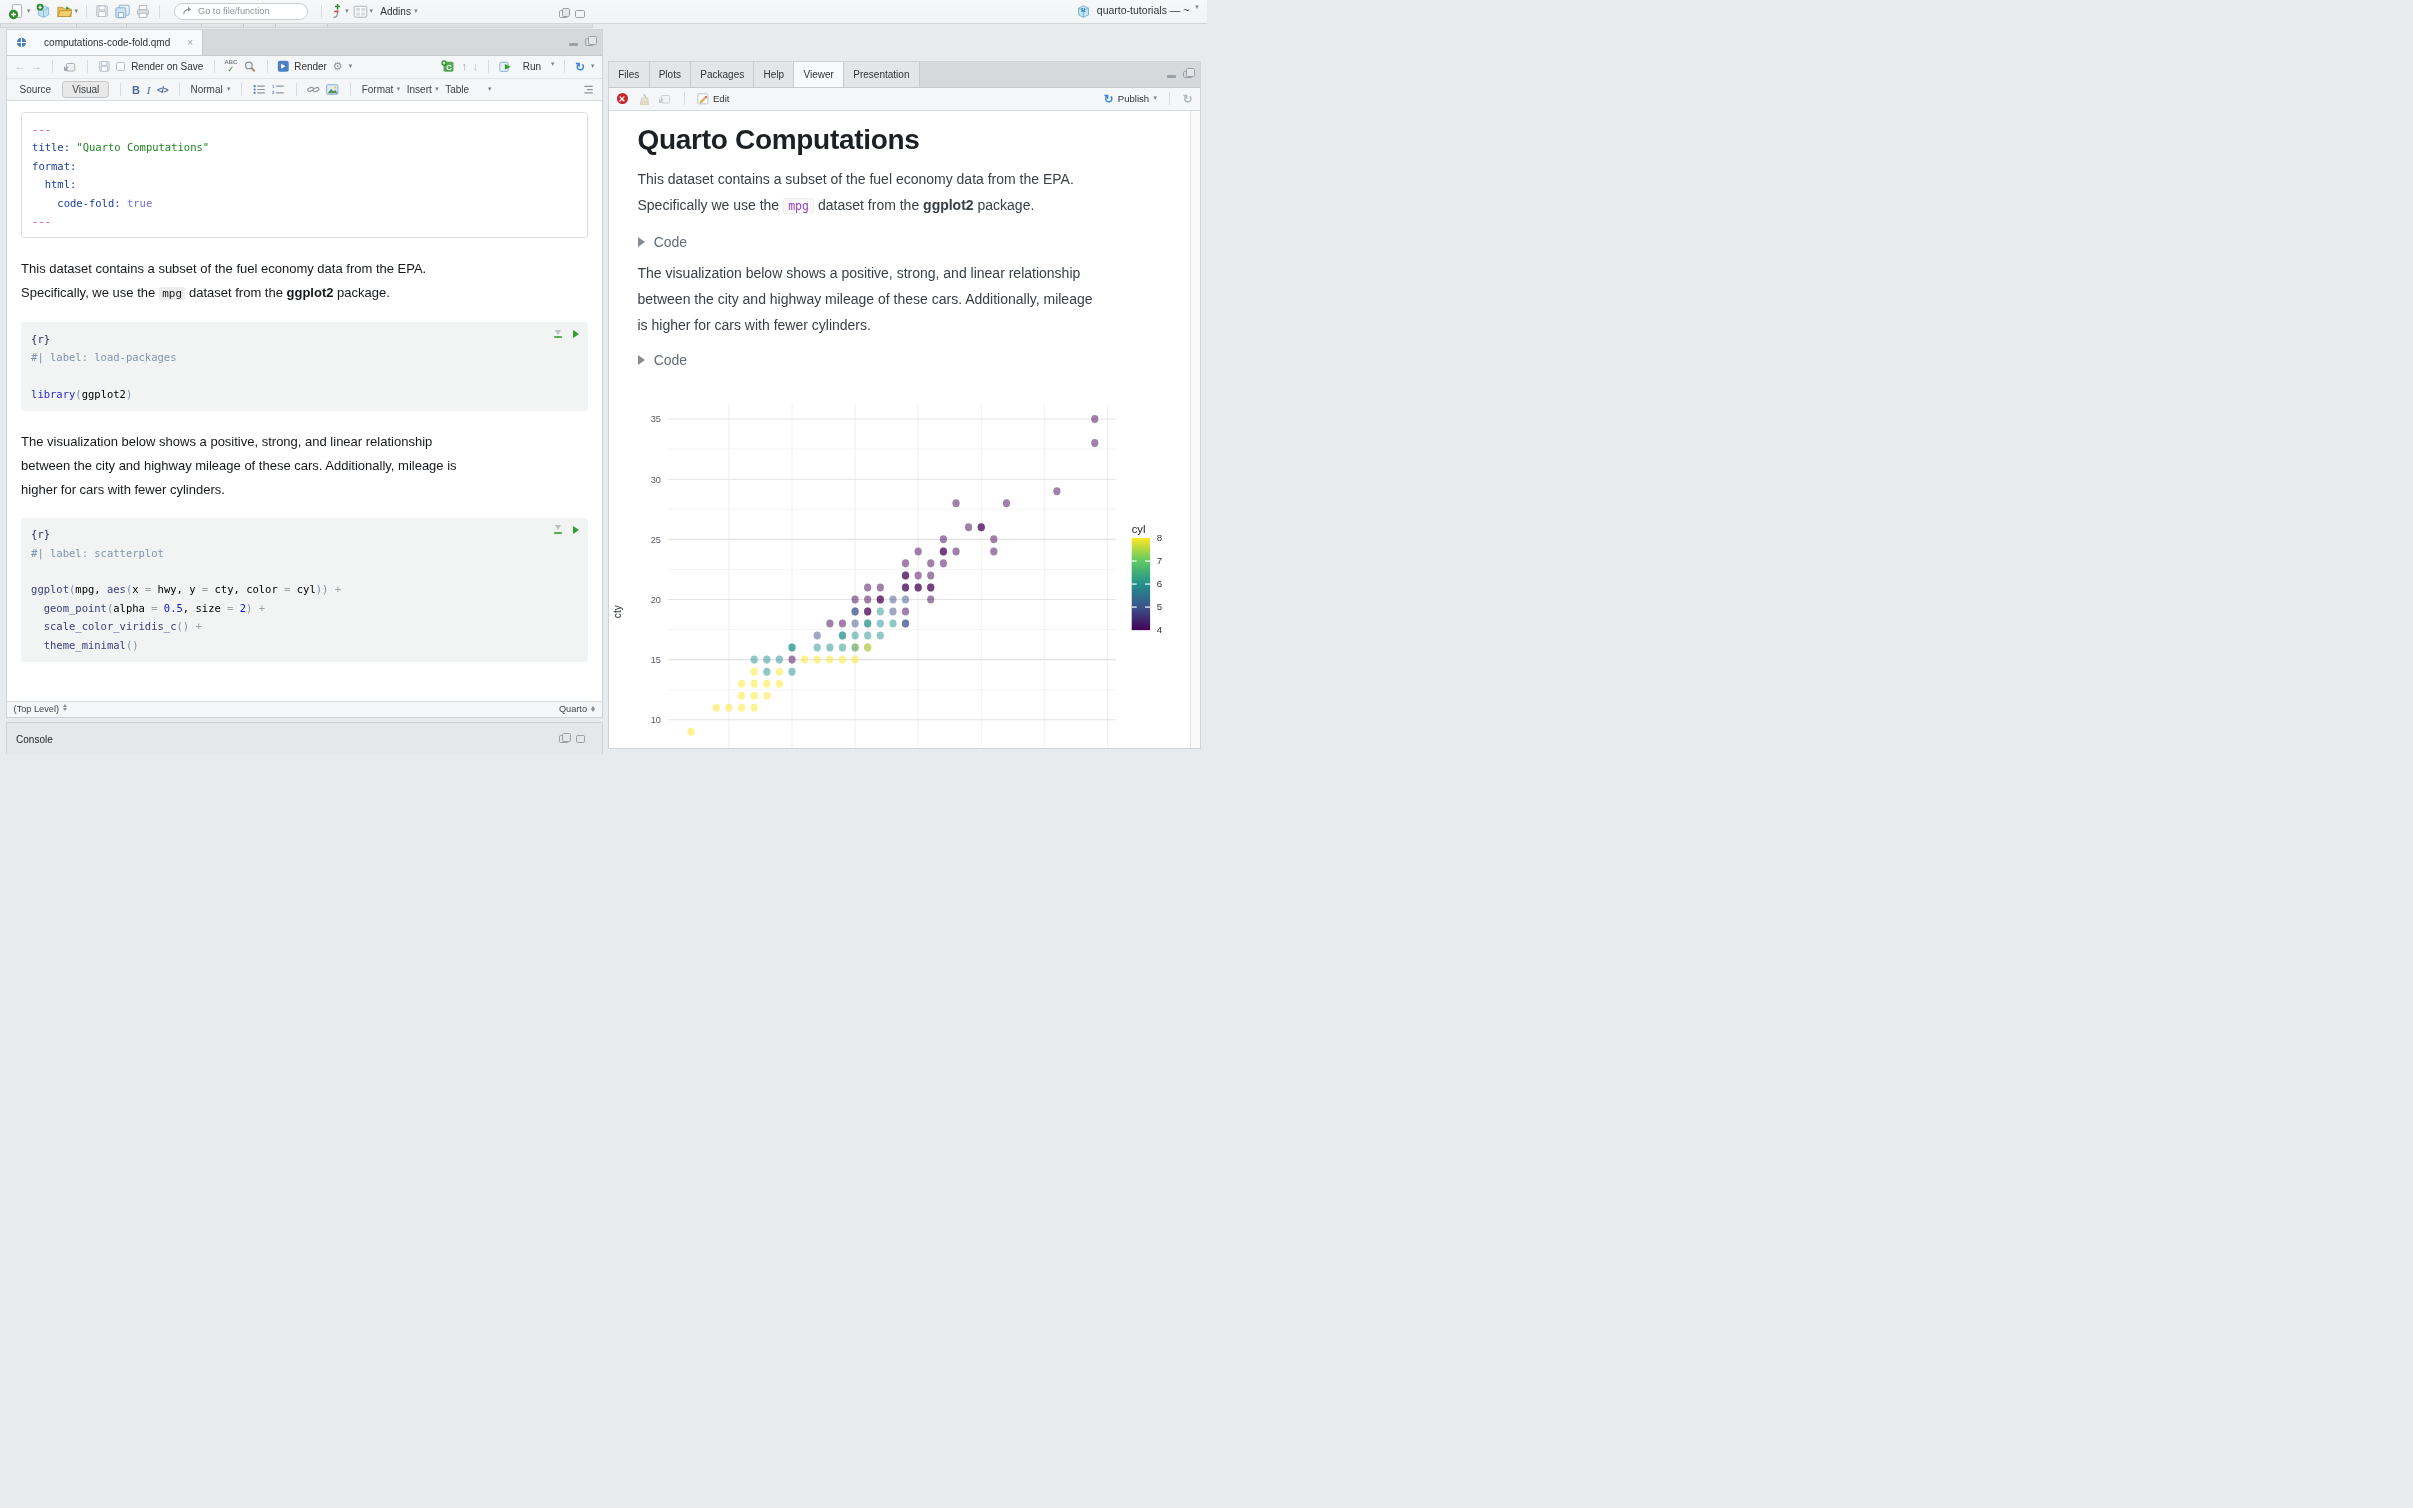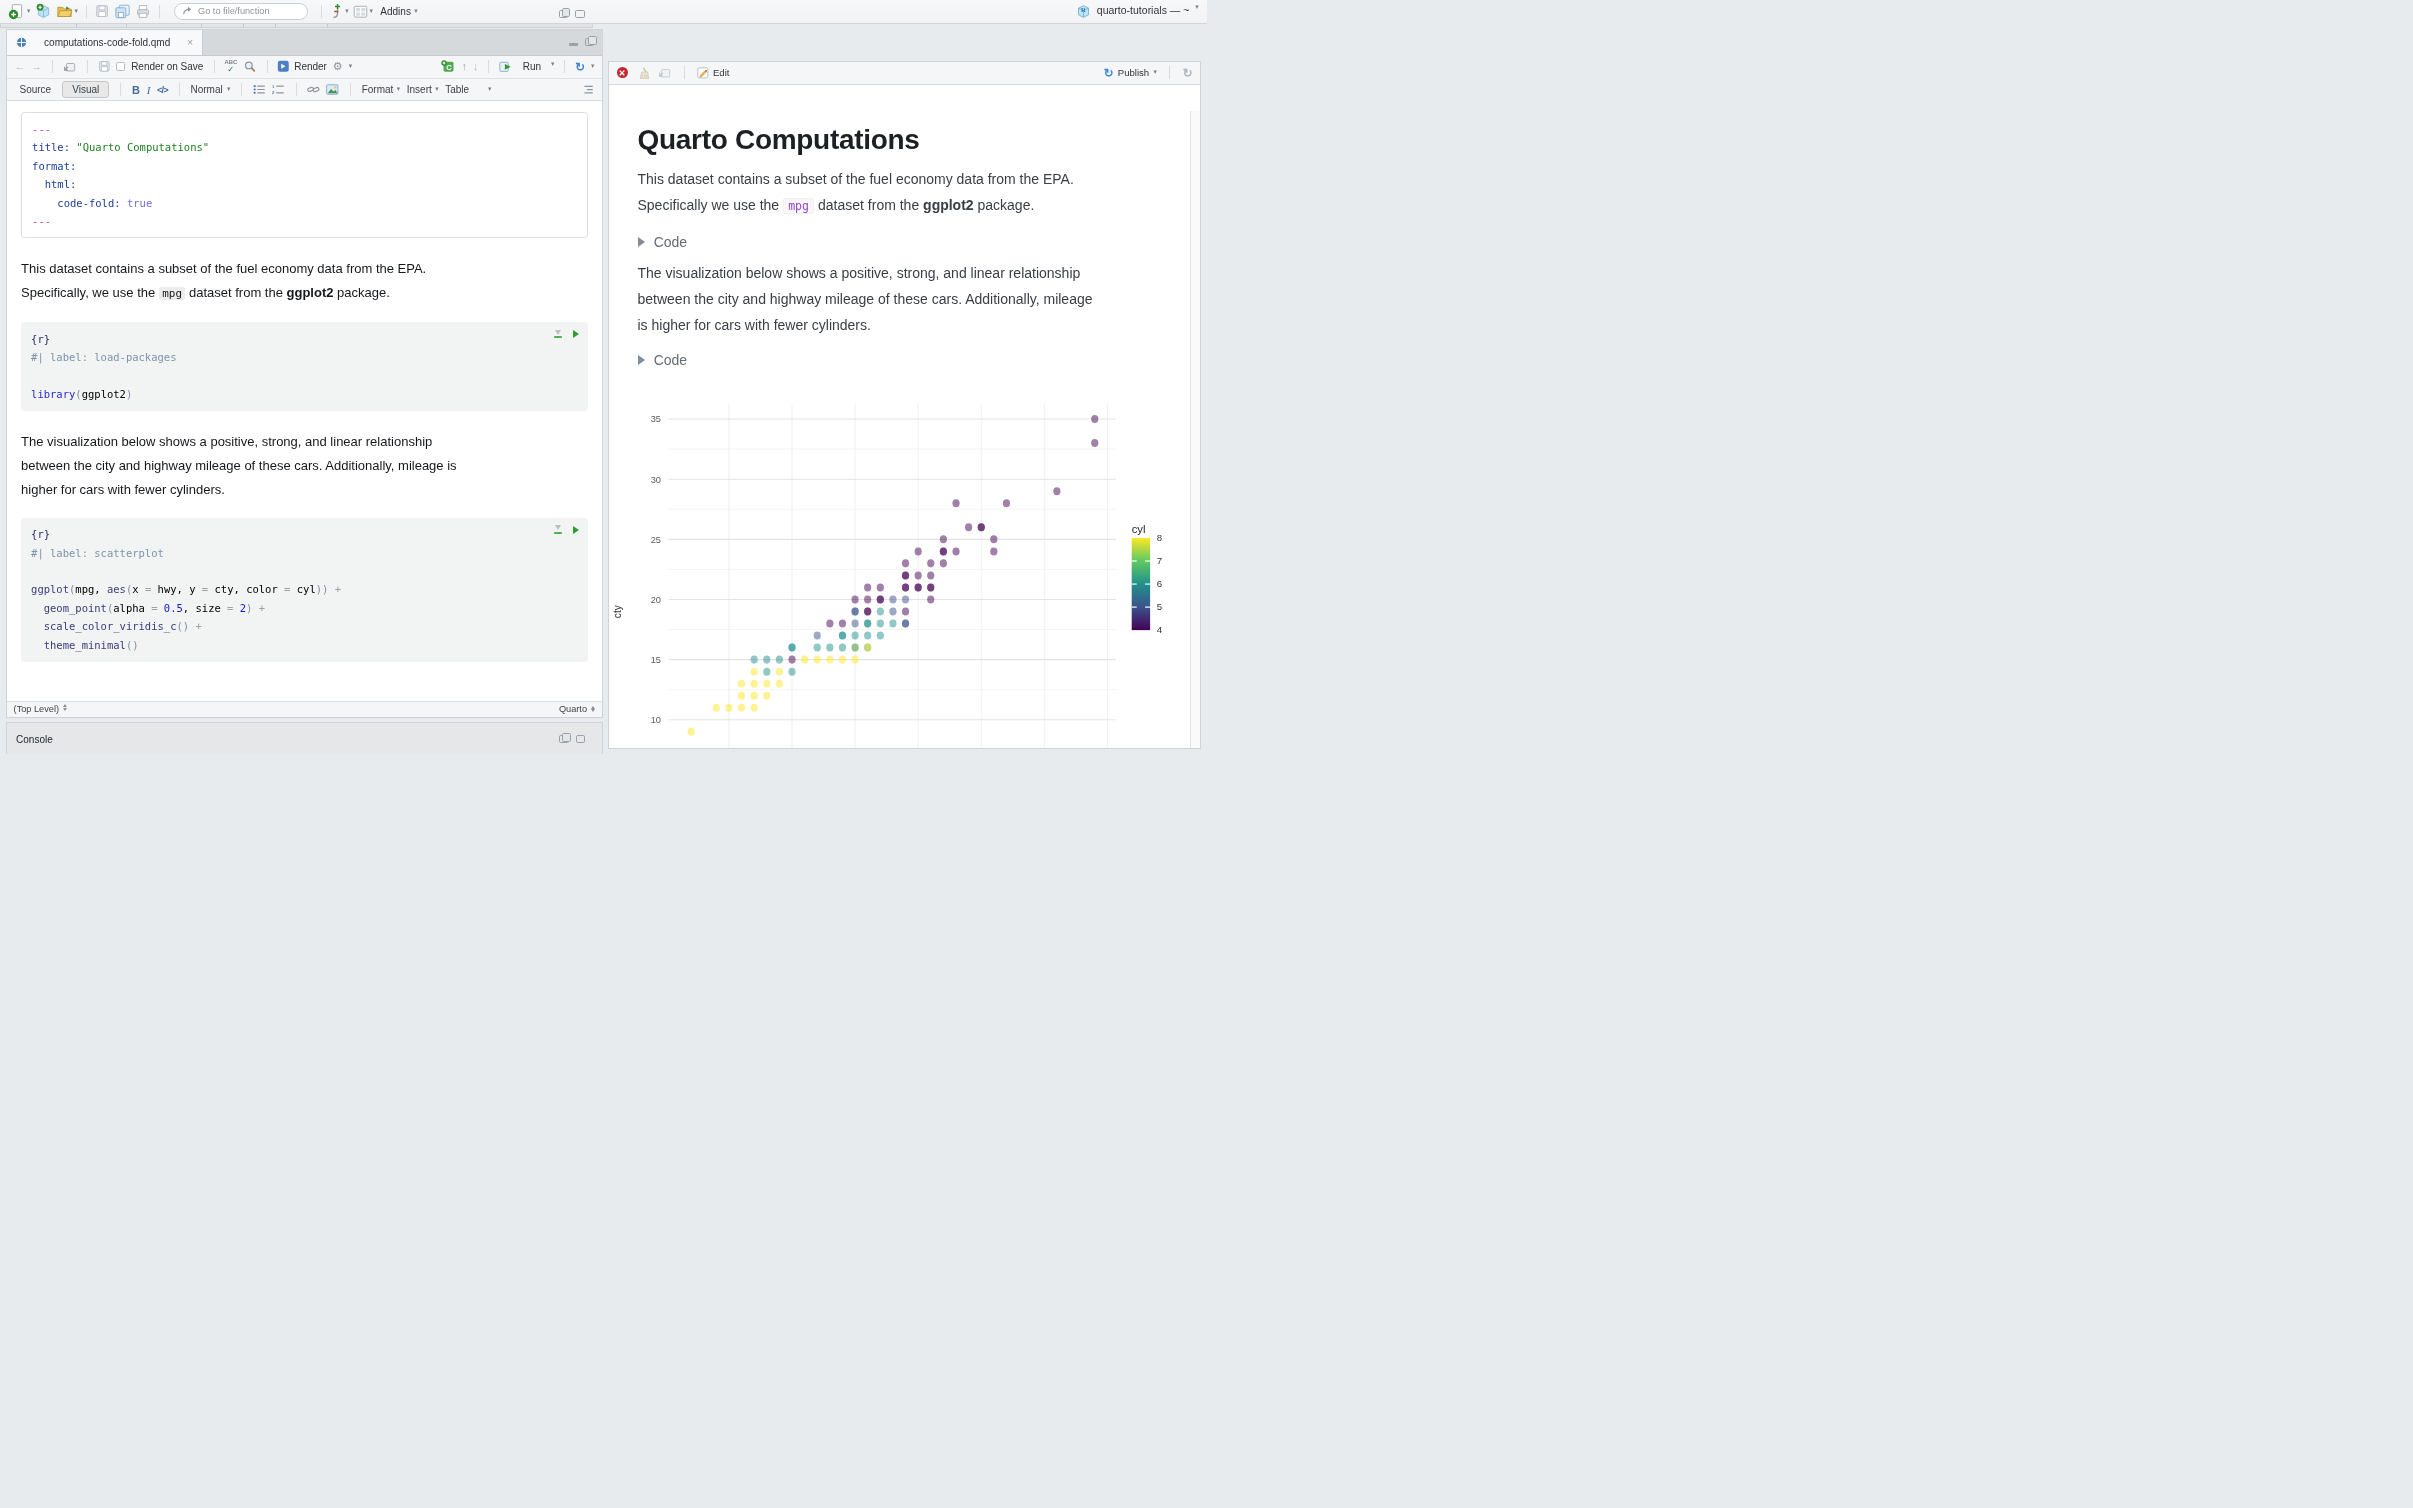--- a/index.html
+++ b/index.html
@@ -415,20 +415,34 @@
       <span class="tab">Git</span>
       <span class="tab">Tutorial</span>
     </span>
   <span class="winbtns">
     <span class="wg dbl"></span>
     <span class="wg"></span>
   </span>
 </div>
 
 <div class="pane" id="filespane">
+  <div class="tabstrip">
+    <span style="display:flex;align-items:stretch;">
+        <span class="tab">Files</span>
+        <span class="tab">Plots</span>
+        <span class="tab">Packages</span>
+        <span class="tab">Help</span>
+        <span class="tab active">Viewer</span>
+        <span class="tab">Presentation</span>
+      </span>
+    <span class="winbtns">
+      <span class="wg min"></span>
+      <span class="wg dbl"></span>
+    </span>
+  </div>
   <div class="vtoolbar">
     <span class="stopbtn">✕</span>
     <svg class="ic" width="13.4" height="12.6" viewBox="0 0 16 15" opacity="0.55">
       <path d="M9 1l3 5" stroke="#b0906a" stroke-width="1.6"></path>
       <path d="M7 6h7l1 8H5z" fill="#e8d8bc" stroke="#b8a07c"></path>
       <path d="M7.5 9v4M10.5 9v4M13 9v4" stroke="#b8a07c"></path>
     </svg>
     <svg class="ic" width="13.4" height="11.7" viewBox="0 0 16 14" opacity="0.55">
       <rect x="4" y="3" width="10" height="9" rx="1.5" fill="#eef1f4" stroke="#9aa1a8"></rect>
       <path d="M2 11l4-4M2 7v4h4" stroke="#8d959d" stroke-width="1.3" fill="none"></path>

